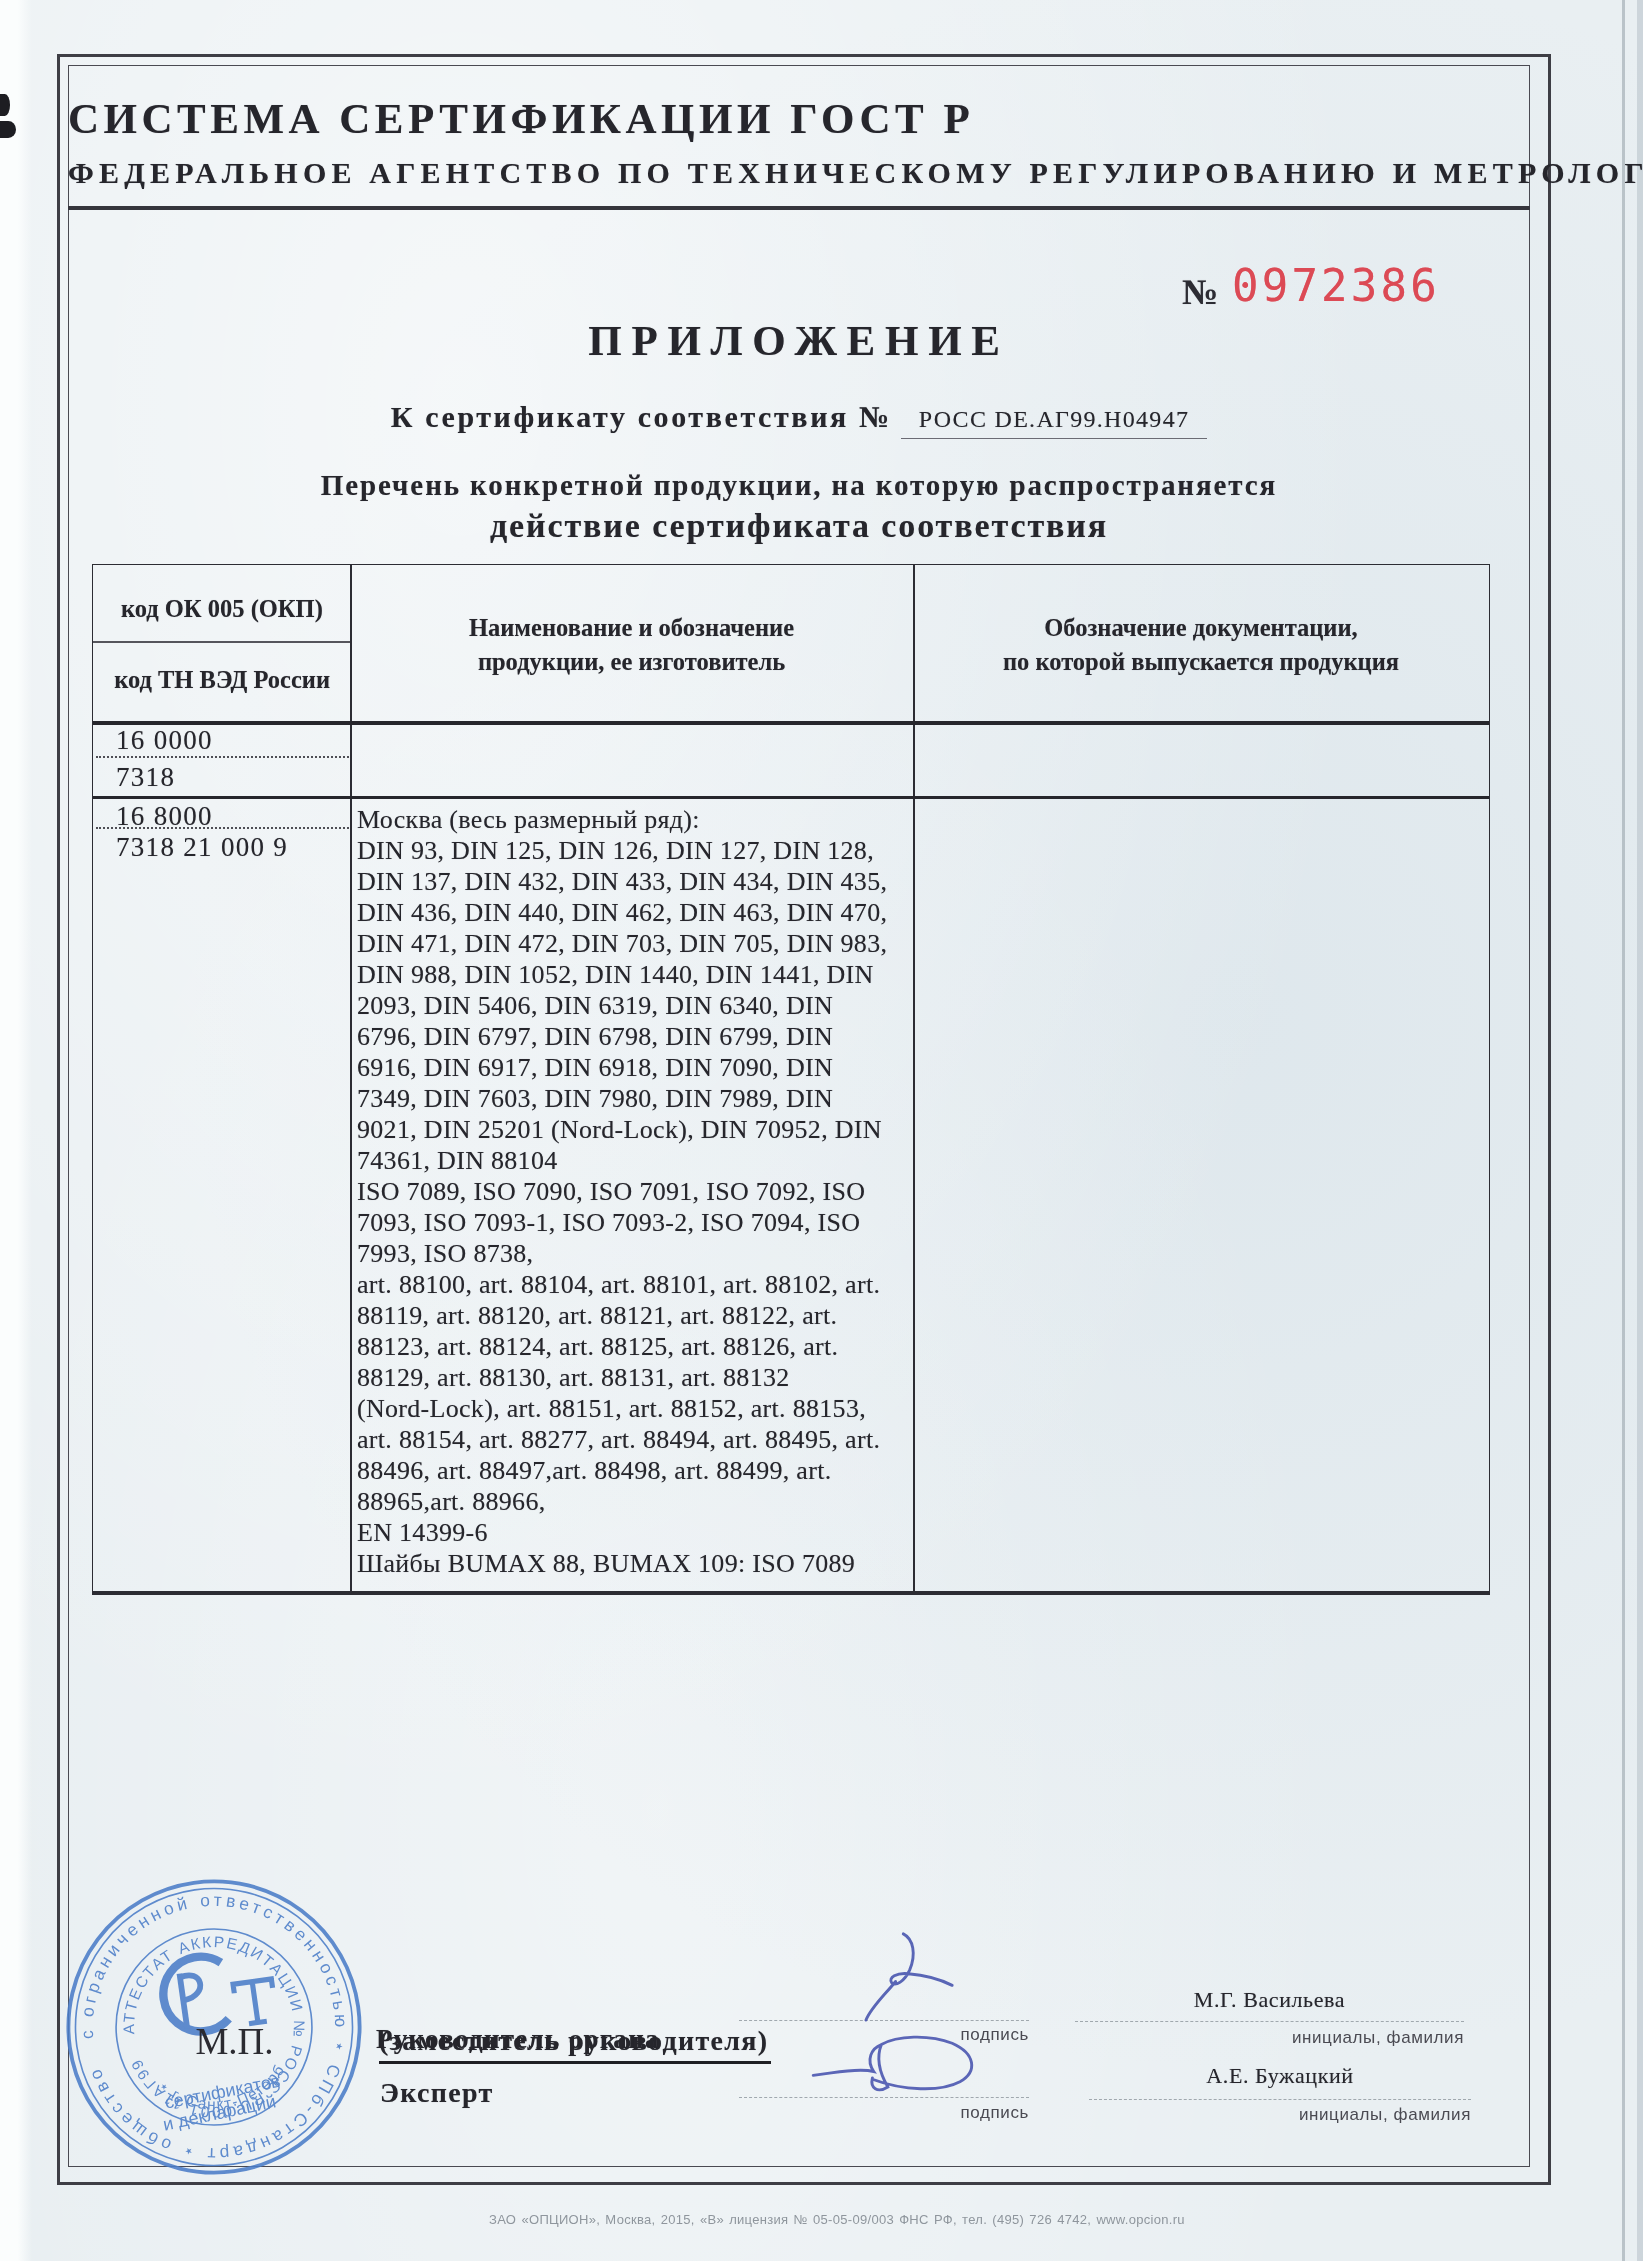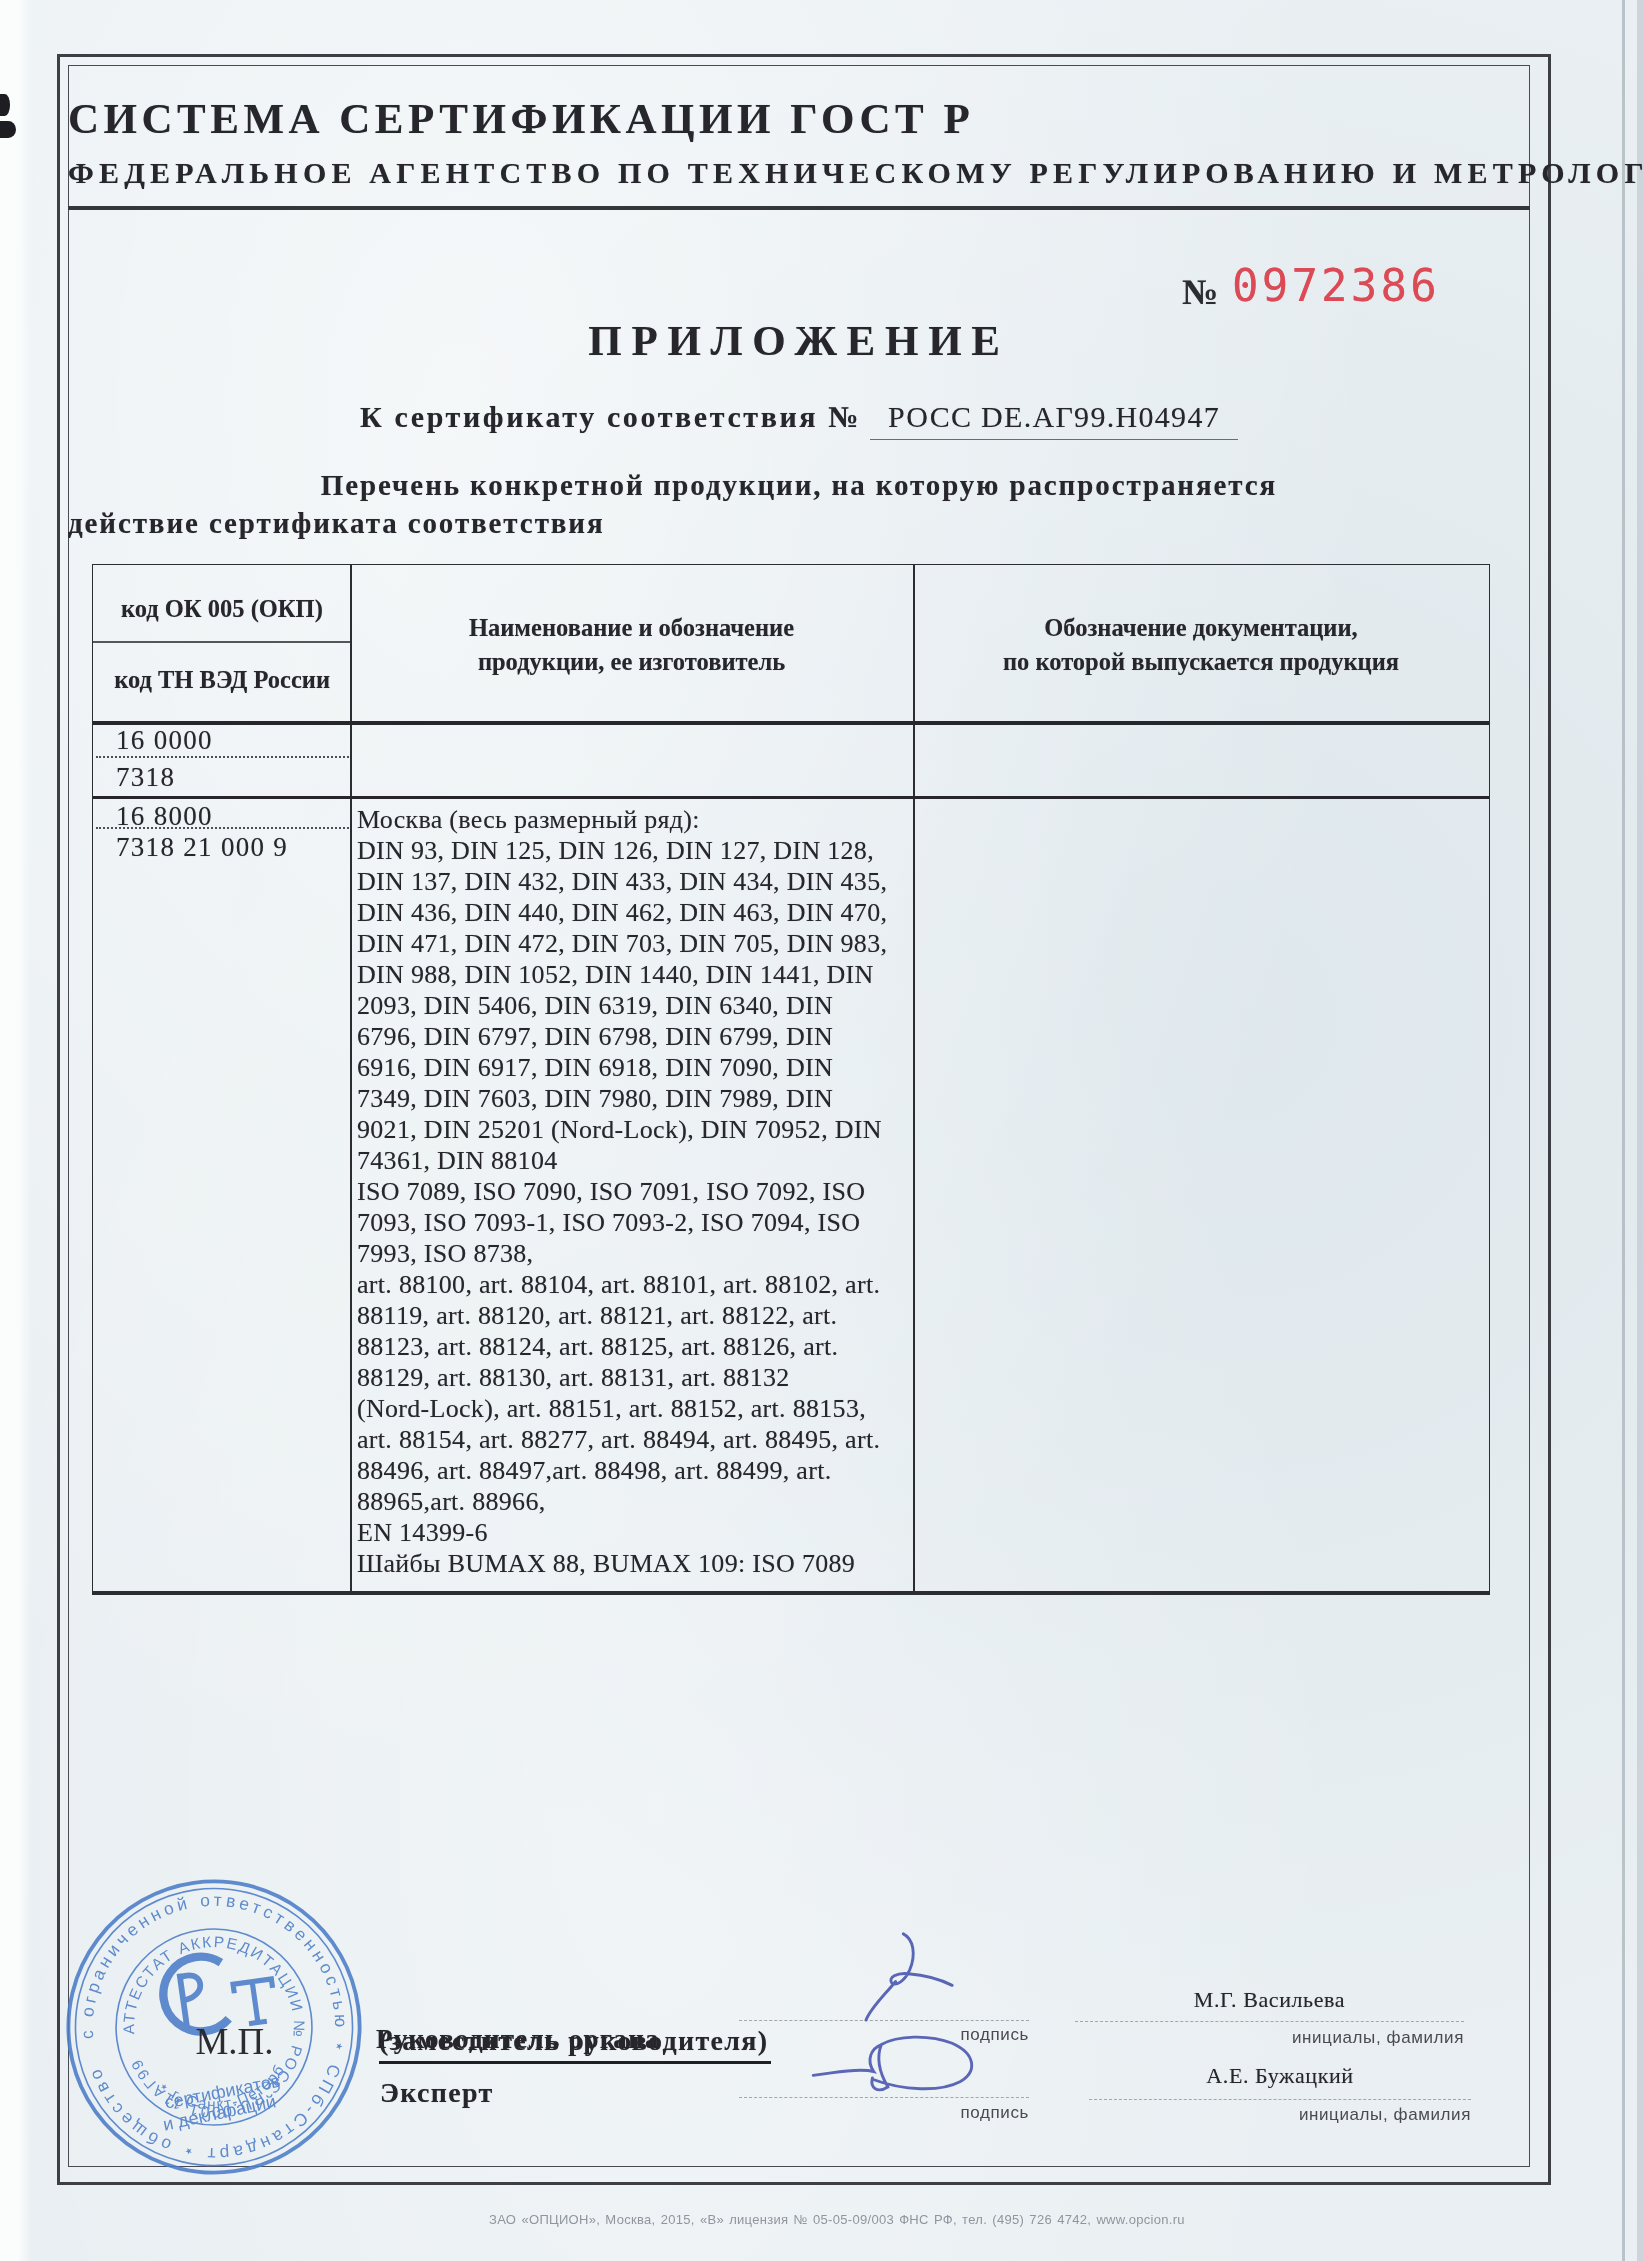--- a/index.html
+++ b/index.html
@@ -25,23 +25,23 @@
   .masthead-title{position:absolute;left:68px;top:94px;width:1462px;font-size:43px;font-weight:bold;letter-spacing:4.5px;white-space:nowrap;}
   .masthead-agency{position:absolute;left:68px;top:156px;width:1462px;text-align:center;font-size:30px;font-weight:bold;letter-spacing:5.2px;white-space:nowrap;}
   .masthead-rule{position:absolute;left:68px;top:206px;width:1462px;height:3.9px;background:#35353c;}
   
   .serial-label{position:absolute;left:1182px;top:271px;font-size:36px;font-weight:bold;color:#2c2c33;}
   .serial-digits{position:absolute;left:1232px;top:260px;font-family:"DejaVu Sans Mono",monospace;font-size:44px;letter-spacing:3.2px;color:#dc4a55;text-shadow:0 0 0.6px rgba(220,74,85,.6);}
   
   .appendix-title{position:absolute;left:68px;top:316px;width:1462px;text-align:center;font-size:43px;font-weight:bold;letter-spacing:9.7px;white-space:nowrap;}
   .cert-ref{position:absolute;left:68px;top:400px;width:1462px;text-align:center;white-space:nowrap;}
   .cert-ref-label{font-size:30px;font-weight:bold;letter-spacing:2.6px;}
-  .cert-ref-value{display:inline-block;font-size:30px;letter-spacing:1.3px;border-bottom:1.3px solid #6b6b74;padding:0 18px 5.2px 18px;margin-left:9px;}
+  .cert-ref-value{display:inline-block;font-size:24px;letter-spacing:1.3px;border-bottom:1.3px solid #6b6b74;padding:0 18px 5.2px 18px;margin-left:9px;}
   .scope-1{position:absolute;left:68px;top:469px;width:1462px;text-align:center;font-size:29px;font-weight:bold;letter-spacing:1.9px;white-space:nowrap;}
-  .scope-2{position:absolute;left:68px;top:507px;width:1462px;font-size:29px;font-weight:bold;letter-spacing:1.9px;white-space:nowrap;}
+  .scope-2{position:absolute;left:68px;top:507px;width:1462px;text-align:center;font-size:34px;font-weight:bold;letter-spacing:1.9px;white-space:nowrap;}
   
   .tbl{position:absolute;left:92px;top:564px;width:1396px;height:1026px;border:1.9px solid #2c2c33;border-bottom-width:4.5px;box-sizing:content-box;}
   .tbl .vline{position:absolute;top:0;bottom:0;width:1.9px;background:#2c2c33;}
   .tbl .v1{left:257px;} .tbl .v2{left:820px;}
   .tbl .hline{position:absolute;left:0;right:0;background:#26262c;}
   .tbl .h-header{top:156px;height:3.9px;}
   .tbl .h-row1{top:231px;height:3.2px;}
   .tbl .col1-sep{position:absolute;left:0;top:76px;width:257px;height:1.9px;background:#55555c;}
   .tbl .dotted{position:absolute;left:2.6px;width:253px;border-top:2.6px dotted #4e4e55;}
   .tbl .d1{top:191px;} .tbl .d2{top:262px;}

